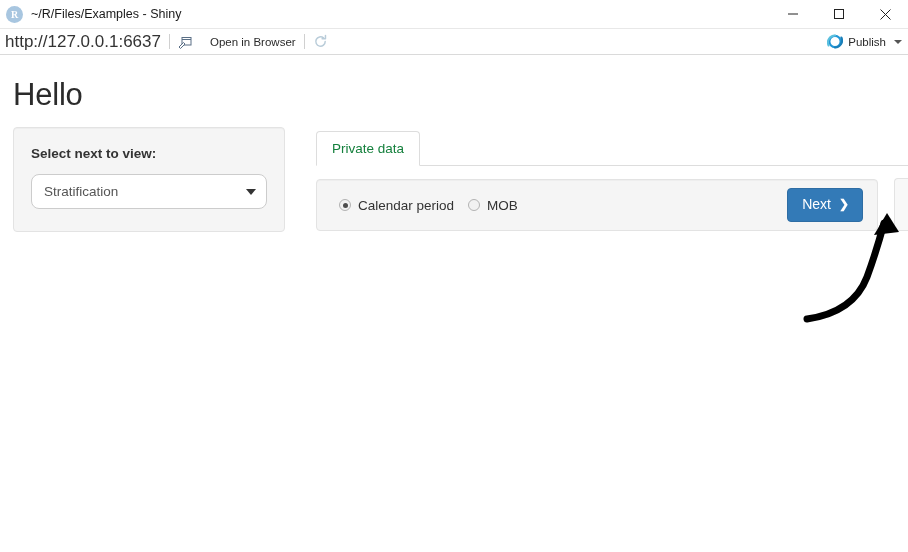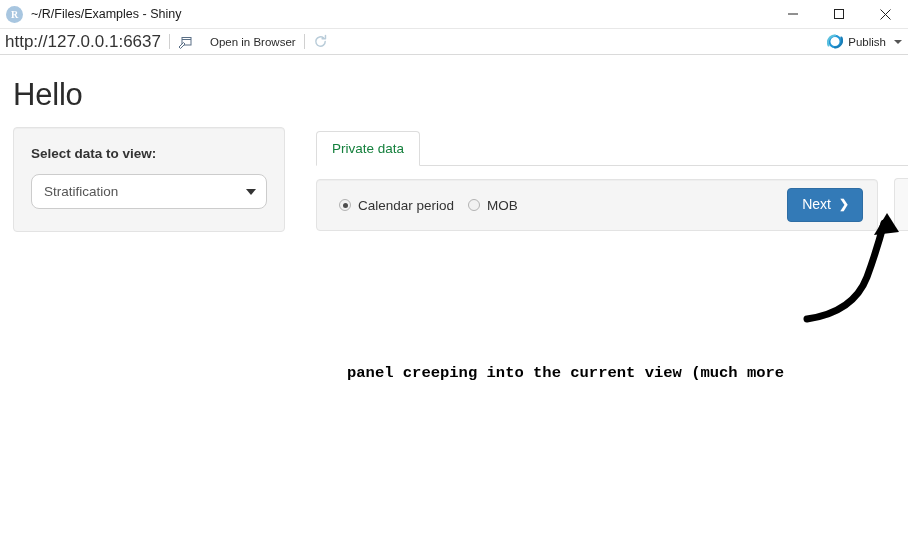--- a/index.html
+++ b/index.html
@@ -353,21 +353,21 @@
   </div>
 </div>
 
 <div class="app">
 
   <div class="page-title">Hello</div>
 
   <div class="row">
 
     <div class="sidebar">
-      <div class="sidebar-label">Select data to view:</div>
+      <div class="sidebar-label">Select next to view:</div>
       <div class="select-box">
         <span class="val">Stratification</span>
         <span class="caret-dd"></span>
       </div>
     </div>
 
     <div class="main">
 
       <div class="tabbar">
         <div class="tab">
@@ -401,17 +401,16 @@
     </div>
   </div>
 </div>
 
 <svg class="arrow-svg" width="113" height="125" viewBox="0 0 113 125">
   <path d="M12 114 C 40 110, 62 98, 72 72 C 79 53, 85 33, 89 18" fill="none" stroke="#000000" stroke-width="7" stroke-linecap="round"></path>
   <path d="M92 8 L79 30 L104 27 Z" fill="#000000"></path>
 </svg>
 
 <div class="annotation">
-  <div>panel creeping into the current view (much more</div>
   
   
   
 </div>
 
 </body></html>

